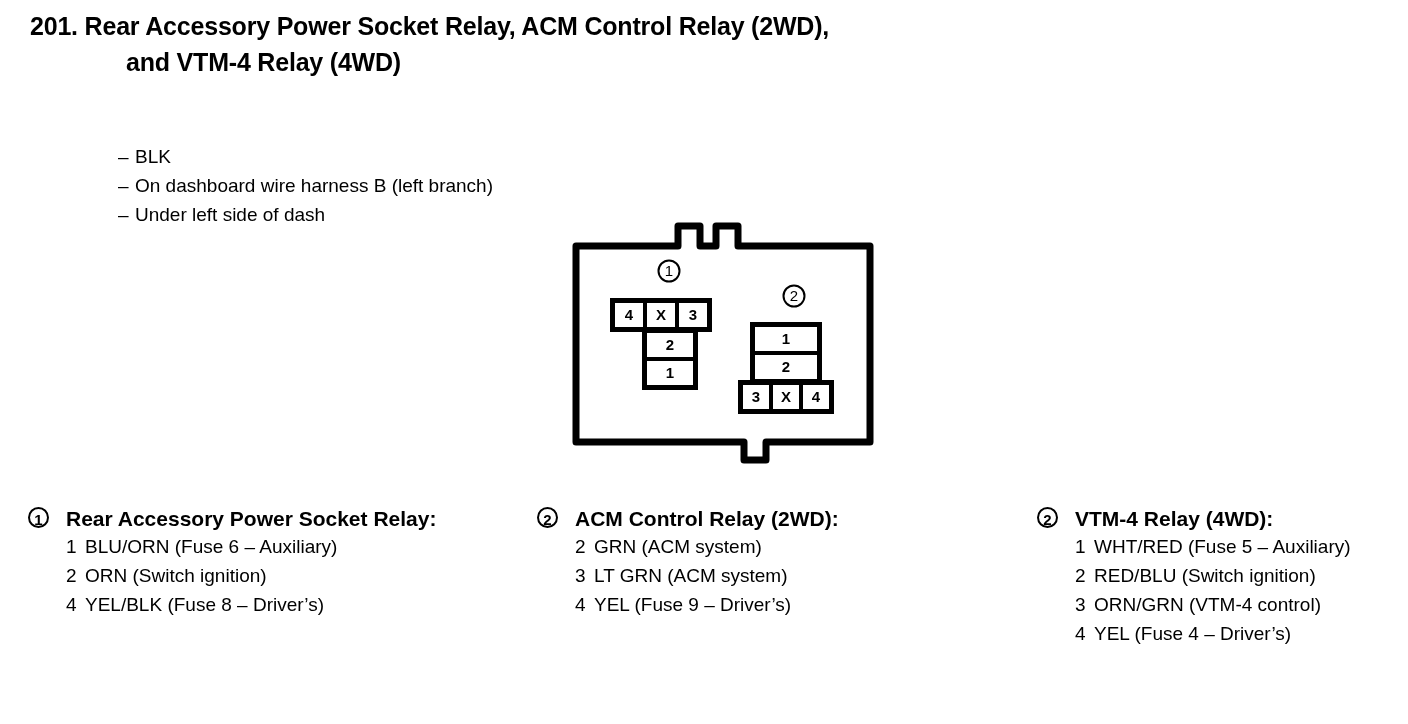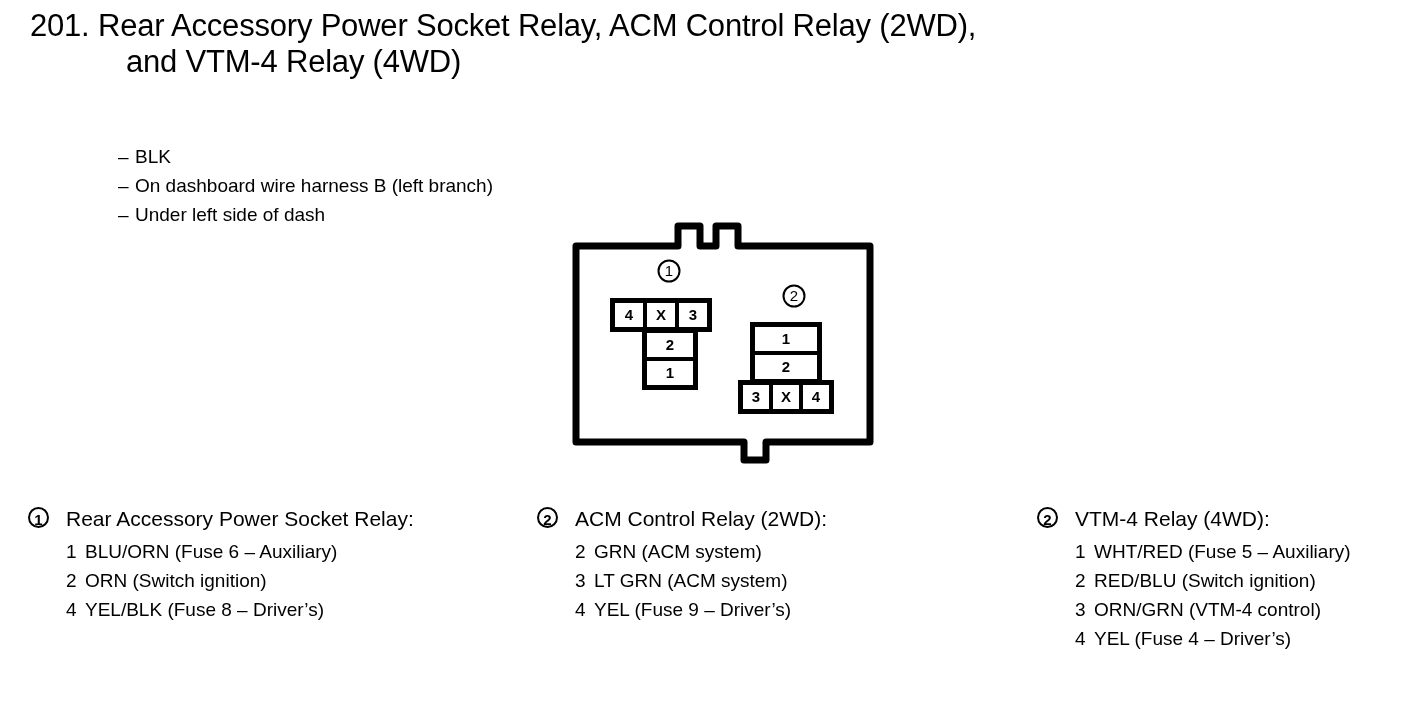--- a/index.html
+++ b/index.html
@@ -17,22 +17,22 @@
   }
 
   
   #title-block {
     position: absolute;
     left: 30px;
     top: 8px;
     width: 1330px;
   }
   #title-block .title-line {
-    font-size: 31px;
-    font-weight: normal;
+    font-size: 25px;
+    font-weight: bold;
     line-height: 36px;
     letter-spacing: -0.2px;
     white-space: nowrap;
   }
   #title-block .title-line.second {
     padding-left: 96px;
   }
 
   
   #attributes {
@@ -98,25 +98,24 @@
     border: 2px solid #000;
     border-radius: 50%;
     font-size: 15px;
     font-weight: bold;
     line-height: 21px;
     text-align: center;
     box-sizing: border-box;
   }
   .legend-title {
     font-size: 21px;
-    font-weight: normal;
+    font-weight: bold;
     line-height: 27px;
   }
   .legend-pins {
-    margin-top: 5px;
     padding-left: 38px;
   }
   .pin-row {
     font-size: 19px;
     line-height: 29px;
     white-space: nowrap;
   }
   .pin-no {
     display: inline-block;
     width: 19px;

